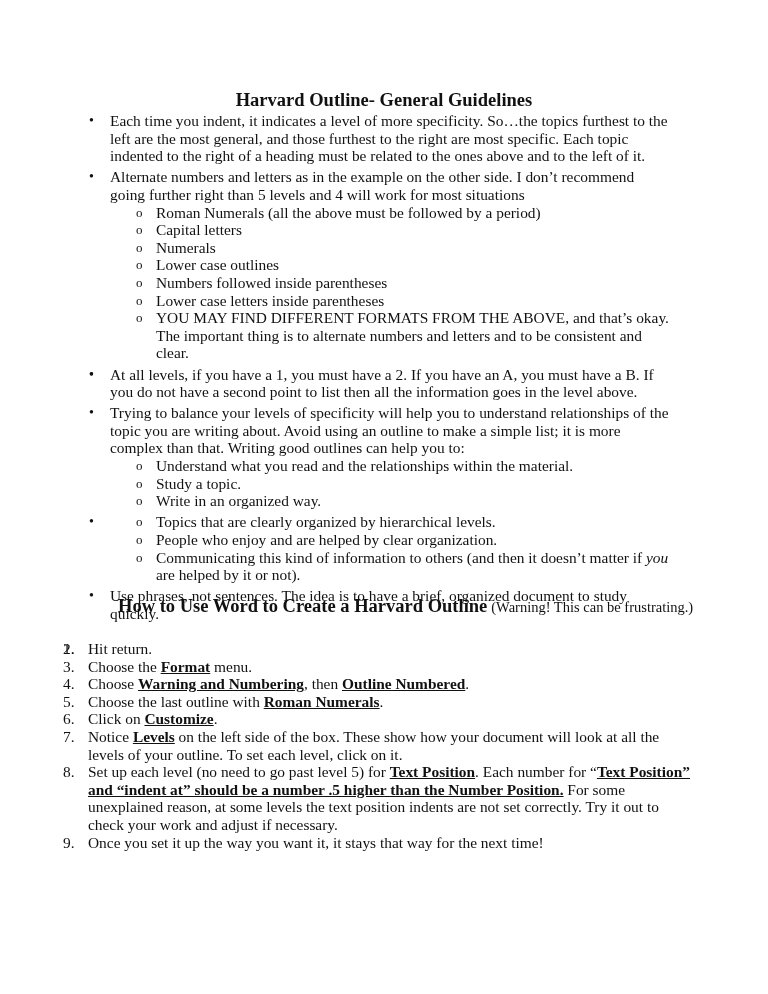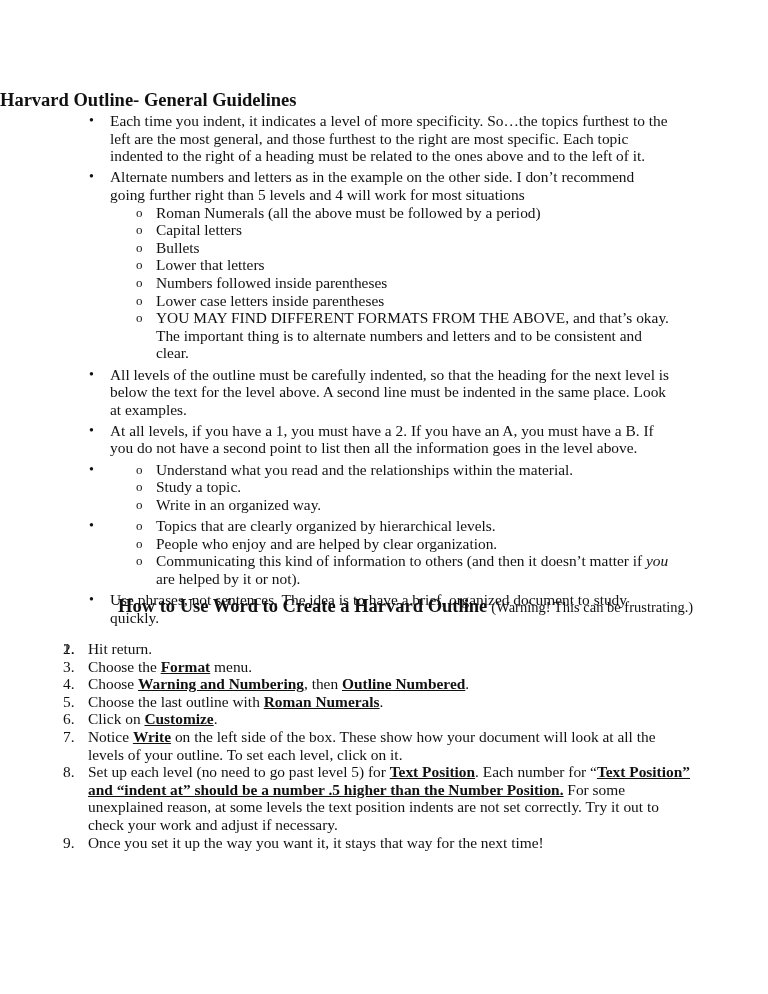--- a/index.html
+++ b/index.html
@@ -3,21 +3,21 @@
   <meta charset="utf-8">
   <style>
     html, body { margin: 0; padding: 0; background: #ffffff; }
     body {
       width: 768px; height: 994px; position: relative; overflow: hidden;
       font-family: "Liberation Serif", "DejaVu Serif", serif;
       color: #111111;
     }
     .page { position: absolute; left: 0; top: 0; width: 768px; height: 994px; }
     .title {
-      position: absolute; top: 89px; left: 0; width: 768px; text-align: left;
+      position: absolute; top: 89px; left: 0; width: 768px; text-align: center;
       font-weight: bold; font-size: 18.5px; line-height: 22px;
     }
     .bullets {
       position: absolute; top: 112px; left: 0; width: 768px;
       font-size: 15.4px; line-height: 17.6px;
     }
     .b-item { position: relative; padding-left: 110px; width: 560px; margin-bottom: 3.6px; }
     .b-item .mark {
       position: absolute; left: 89px; top: 0; font-size: 14px;
     }
@@ -58,50 +58,50 @@
           <div class="s-item">
             <span class="smark">o</span>
             <div>Roman Numerals (all the above must be followed by a period)</div>
           </div>
           <div class="s-item">
             <span class="smark">o</span>
             <div>Capital letters</div>
           </div>
           <div class="s-item">
             <span class="smark">o</span>
-            <div>Bullets</div>
+            <div>Numerals</div>
           </div>
           <div class="s-item">
             <span class="smark">o</span>
-            <div>Lower that letters</div>
+            <div>Lower case outlines</div>
           </div>
           <div class="s-item">
             <span class="smark">o</span>
             <div>Numbers followed inside parentheses</div>
           </div>
           <div class="s-item">
             <span class="smark">o</span>
             <div>Lower case letters inside parentheses</div>
           </div>
           <div class="s-item">
             <span class="smark">o</span>
             <div>YOU MAY FIND DIFFERENT FORMATS FROM THE ABOVE, and that’s okay.  The important thing is to alternate numbers and letters and to be consistent and clear.</div>
           </div>
         </div>
       </div>
       <div class="b-item">
         <span class="mark">•</span>
-        <div>All levels of the outline must be carefully indented, so that the heading for the next level is below the text for the level above.  A second line must be indented in the same place. Look at examples.</div>
       </div>
       <div class="b-item">
         <span class="mark">•</span>
         <div>At all levels, if you have a 1, you must have a 2.  If you have an A, you must have a B. If you do not have a second point to list then all the information goes in the level above.</div>
       </div>
       <div class="b-item">
         <span class="mark">•</span>
+        <div>Trying to balance your levels of specificity will help you to understand relationships of the topic you are writing about.  Avoid using an outline to make a simple list; it is more complex than that. Writing good outlines can help you to:</div>
         <div class="sub">
           <div class="s-item">
             <span class="smark">o</span>
             <div>Understand what you read and the relationships within the material.</div>
           </div>
           <div class="s-item">
             <span class="smark">o</span>
             <div>Study a topic.</div>
           </div>
           <div class="s-item">
@@ -157,21 +157,21 @@
       <div class="n-item">
         <span class="num">5.</span>
         <div>Choose the last outline with <b>Roman Numerals</b>.</div>
       </div>
       <div class="n-item">
         <span class="num">6.</span>
         <div>Click on <b>Customize</b>.</div>
       </div>
       <div class="n-item">
         <span class="num">7.</span>
-        <div>Notice <b>Write</b> on the left side of the box.  These show how your document will look at all the levels of your outline.  To set each level, click on it.</div>
+        <div>Notice <b>Levels</b> on the left side of the box.  These show how your document will look at all the levels of your outline.  To set each level, click on it.</div>
       </div>
       <div class="n-item">
         <span class="num">8.</span>
         <div>Set up each level (no need to go past level 5) for <b>Text Position</b>.  Each number for “<b>Text Position” and “indent at” should be a number .5 higher than the Number Position.</b> For some unexplained reason, at some levels the text position indents are not set correctly. Try it out to check your work and adjust if necessary.</div>
       </div>
       <div class="n-item">
         <span class="num">9.</span>
         <div>Once you set it up the way you want it, it stays that way for the next time!</div>
       </div>
     </div>

